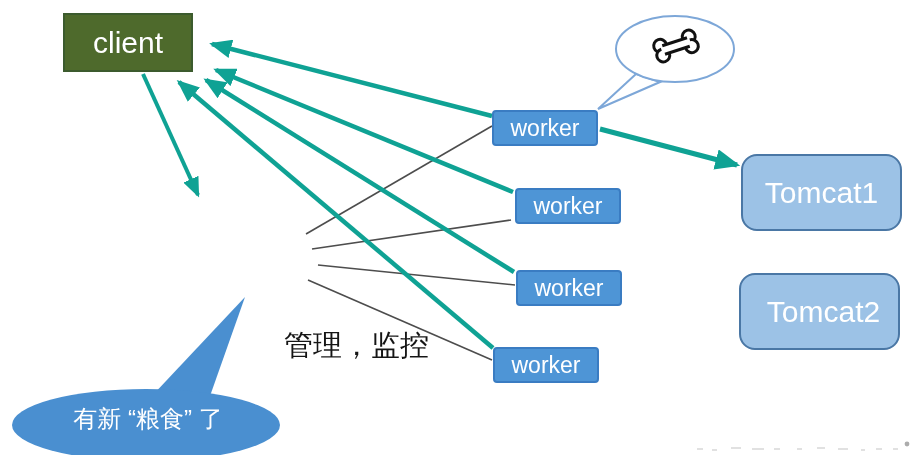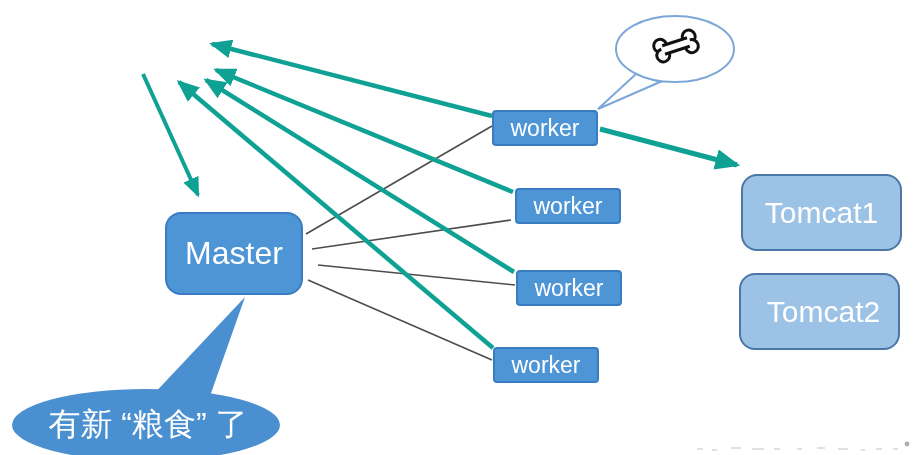--- a/index.html
+++ b/index.html
@@ -23,27 +23,27 @@
   .worker{
     width:106px;height:36px;background:#4e95d6;border:2px solid #3a7cc2;
     border-radius:4px;font-size:23px;
   }
   .w1{left:492px;top:110px;} .w2{left:515px;top:188px;}
   .w3{left:516px;top:270px;} .w4{left:493px;top:347px;}
   .tomcat{
     width:161px;height:77px;background:#9cc2e6;border:2px solid #4a77a5;
     border-radius:16px;font-size:30px;
   }
-  .t1{left:741px;top:154px;margin-top:20px;} .t2{left:739px;top:273px;padding-left:8px;}
+  .t1{left:741px;top:154px;} .t2{left:739px;top:273px;padding-left:8px;}
   .label{position:absolute;z-index:3;white-space:nowrap;}
   .contend{left:233px;top:66px;font-size:28px;color:#1e3a6e;}
   .manage{left:284px;top:326px;font-size:29px;color:#151515;}
   .bubble-text{
     left:28px;top:403px;width:240px;text-align:center;
-    font-size:32px;color:#ffffff;
+    font-size:24px;color:#ffffff;
   }
 </style>
 </head>
 <body>
 
 <div id="stage">
 
   <svg id="wires" width="916" height="455" viewBox="0 0 916 455">
     <defs>
       <marker id="tealhead" viewBox="0 0 6 5" refX="5.2" refY="2.5" markerWidth="5" markerHeight="4.2" orient="auto" markerUnits="strokeWidth">
@@ -85,24 +85,24 @@
       <polygon points="150,398 210,396 245,297" fill="#4a8fd0"></polygon>
       <ellipse cx="146" cy="425" rx="134" ry="36" fill="#4a8fd0"></ellipse>
     </g>
 
     <g stroke="#c9c9c9" stroke-width="2" opacity="0.55">
       <path d="M697,449 h6 M712,450 h5 M731,448 h10 M752,449 h12 M774,449 h6 M797,449 h5 M817,448 h8 M838,449 h10 M861,450 h4 M876,449 h6 M893,449 h5" fill="none"></path>
       <circle cx="907" cy="444" r="2.4" fill="#6a6a6a" stroke="none"></circle>
     </g>
   </svg>
 
+  <div class="box client">
+      <span>client</span>
+    </div>
 
-  <div class="box master">
-      <span>Master</span>
-    </div>
 
   <div class="box worker w1">
       <span>worker</span>
     </div>
   <div class="box worker w2">
       <span>worker</span>
     </div>
   <div class="box worker w3">
       <span>worker</span>
     </div>
@@ -110,15 +110,16 @@
       <span>worker</span>
     </div>
 
   <div class="box tomcat t1">
       <span>Tomcat1</span>
     </div>
   <div class="box tomcat t2">
       <span>Tomcat2</span>
     </div>
 
+  <div class="label manage">管理，监控</div>
   <div class="label bubble-text">有新 “粮食” 了</div>
 
 </div>
 
 </body></html>

